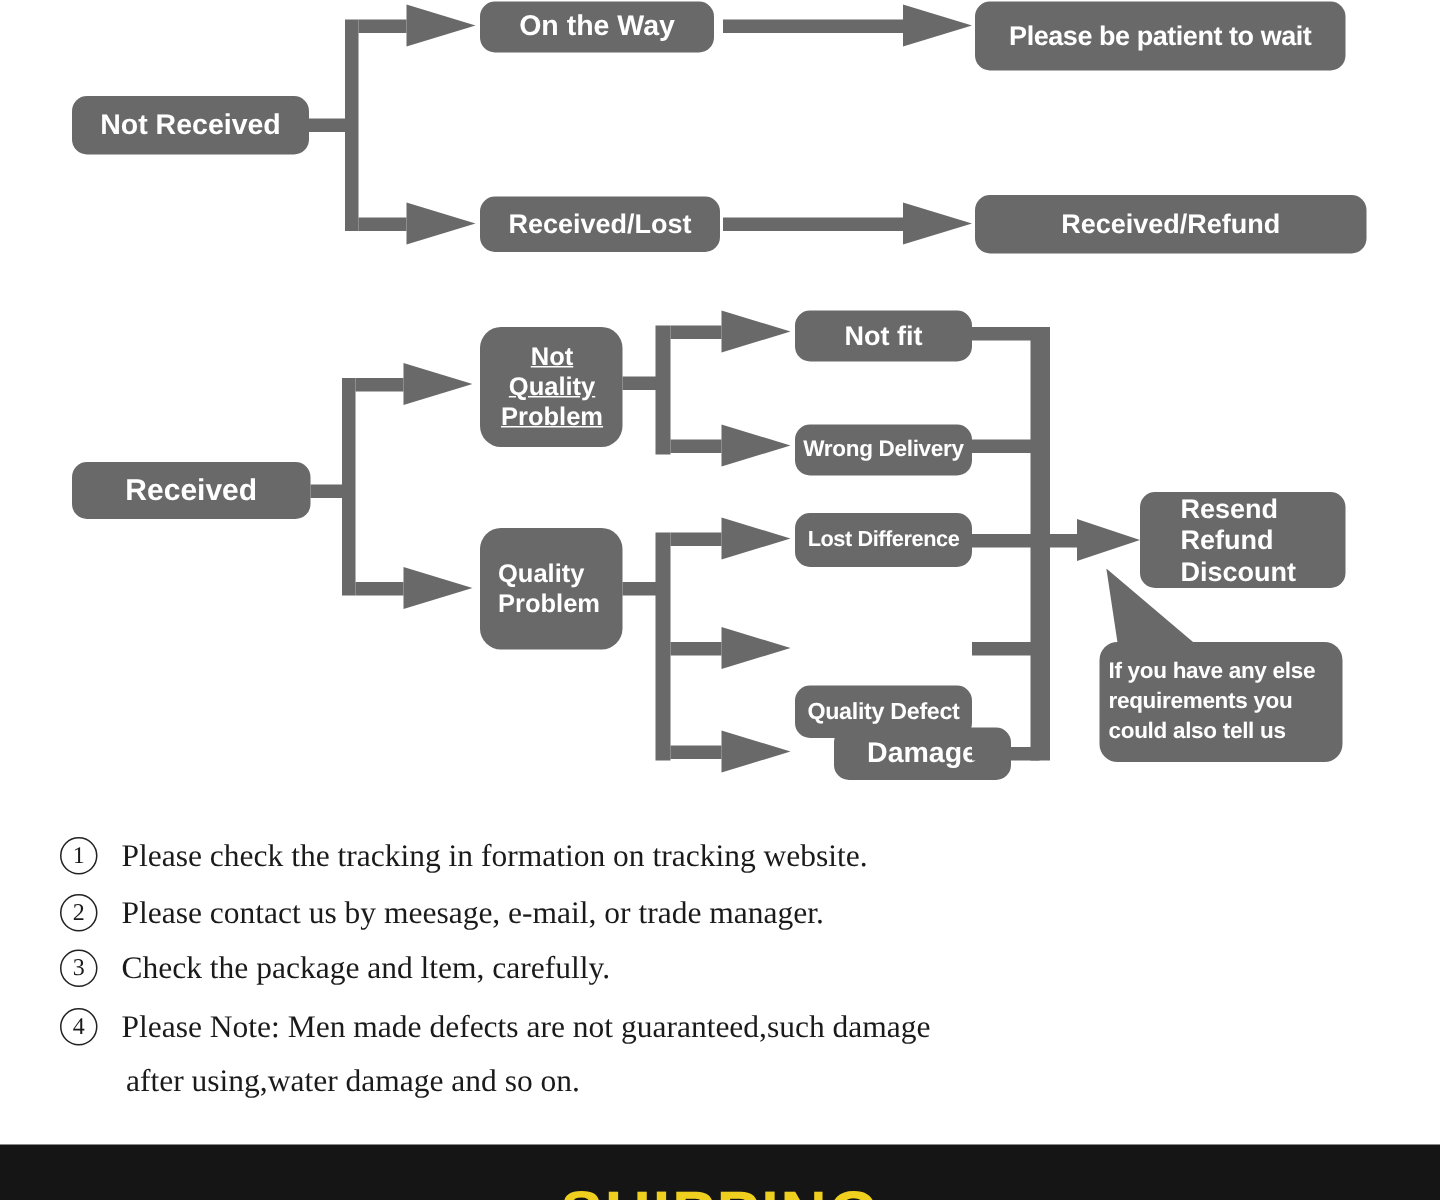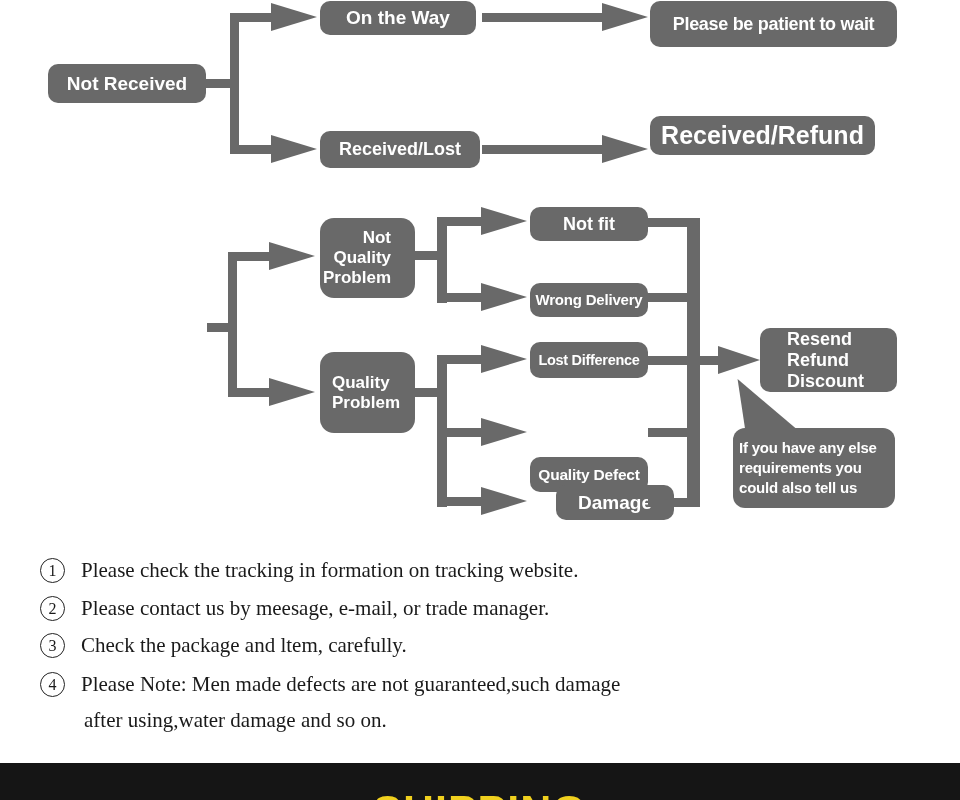--- a/index.html
+++ b/index.html
@@ -18,23 +18,23 @@
     justify-content:center;
     text-align:center;
     white-space:pre-line;
     line-height:1.15;
     box-sizing:border-box;
   }
   .b-not-received{left:48px;top:64px;width:158px;height:39px;font-size:19px;}
   .b-on-the-way{left:320px;top:1px;width:156px;height:34px;font-size:19px;}
   .b-be-patient{left:650px;top:1px;width:247px;height:46px;font-size:18px;letter-spacing:-0.3px;}
   .b-received-lost{left:320px;top:131px;width:160px;height:37px;font-size:18px;}
-  .b-received-refund{left:650px;top:116px;width:225px;height:39px;font-size:25px;}
+  .b-received-refund{left:650px;top:130px;width:261px;height:39px;font-size:18px;}
   .b-received{left:48px;top:308px;width:159px;height:38px;font-size:20px;}
-  .b-nqp{left:320px;top:218px;width:95px;height:80px;font-size:17px;line-height:20px;justify-content:flex-start;text-align:right;padding-left:3px;border-radius:14px;}
+  .b-nqp{left:320px;top:218px;width:95px;height:80px;font-size:17px;line-height:20px;justify-content:flex-start;text-align:center;padding-left:14px;border-radius:14px;text-decoration:underline;}
   .b-qp{left:320px;top:352px;width:95px;height:81px;font-size:17px;line-height:20px;justify-content:flex-start;text-align:left;padding-left:12px;border-radius:14px;}
   .b-not-fit{left:530px;top:207px;width:118px;height:34px;font-size:18px;}
   .b-wrong-delivery{left:530px;top:283px;width:118px;height:34px;font-size:15px;letter-spacing:-0.2px;}
   .b-color-difference{left:530px;top:342px;width:118px;height:36px;font-size:14.5px;letter-spacing:-0.3px;}
   .b-quality-defect{left:530px;top:417px;width:118px;height:35px;font-size:15.5px;letter-spacing:-0.2px;margin-top:40px;}
   .b-damage{left:530px;top:485px;width:118px;height:35px;font-size:19px;margin-left:26px;}
   .b-resend{left:760px;top:328px;width:137px;height:64px;font-size:18px;line-height:21px;justify-content:flex-start;text-align:left;padding-left:27px;}
   .b-bubble{left:733px;top:428px;width:162px;height:80px;font-size:15px;line-height:20px;justify-content:flex-start;text-align:left;padding:8px 6px;border-radius:12px;letter-spacing:-0.2px;}
 
   
@@ -74,20 +74,21 @@
   <div class="vline" style="left:230px;top:13px;width:9px;height:141px;"></div>
   <div class="hline" style="left:239px;top:13px;width:32px;height:9px;"></div>
   <div class="ah" style="left:271px;top:3px;"></div>
   <div class="hline" style="left:239px;top:145px;width:32px;height:9px;"></div>
   <div class="ah" style="left:271px;top:135px;"></div>
   <div class="hline" style="left:482px;top:13px;width:120px;height:9px;"></div>
   <div class="ah" style="left:602px;top:3px;"></div>
   <div class="hline" style="left:482px;top:145px;width:120px;height:9px;"></div>
   <div class="ah" style="left:602px;top:135px;"></div>
 
+  <div class="box b-received">Received</div>
   <div class="box b-nqp">Not
 Quality
 Problem</div>
   <div class="box b-qp">Quality
 Problem</div>
   <div class="box b-not-fit">Not fit</div>
   <div class="box b-wrong-delivery">Wrong Delivery</div>
   <div class="box b-color-difference">Lost Difference</div>
   <div class="box b-quality-defect">Quality Defect</div>
   <div class="box b-damage">Damage</div>

